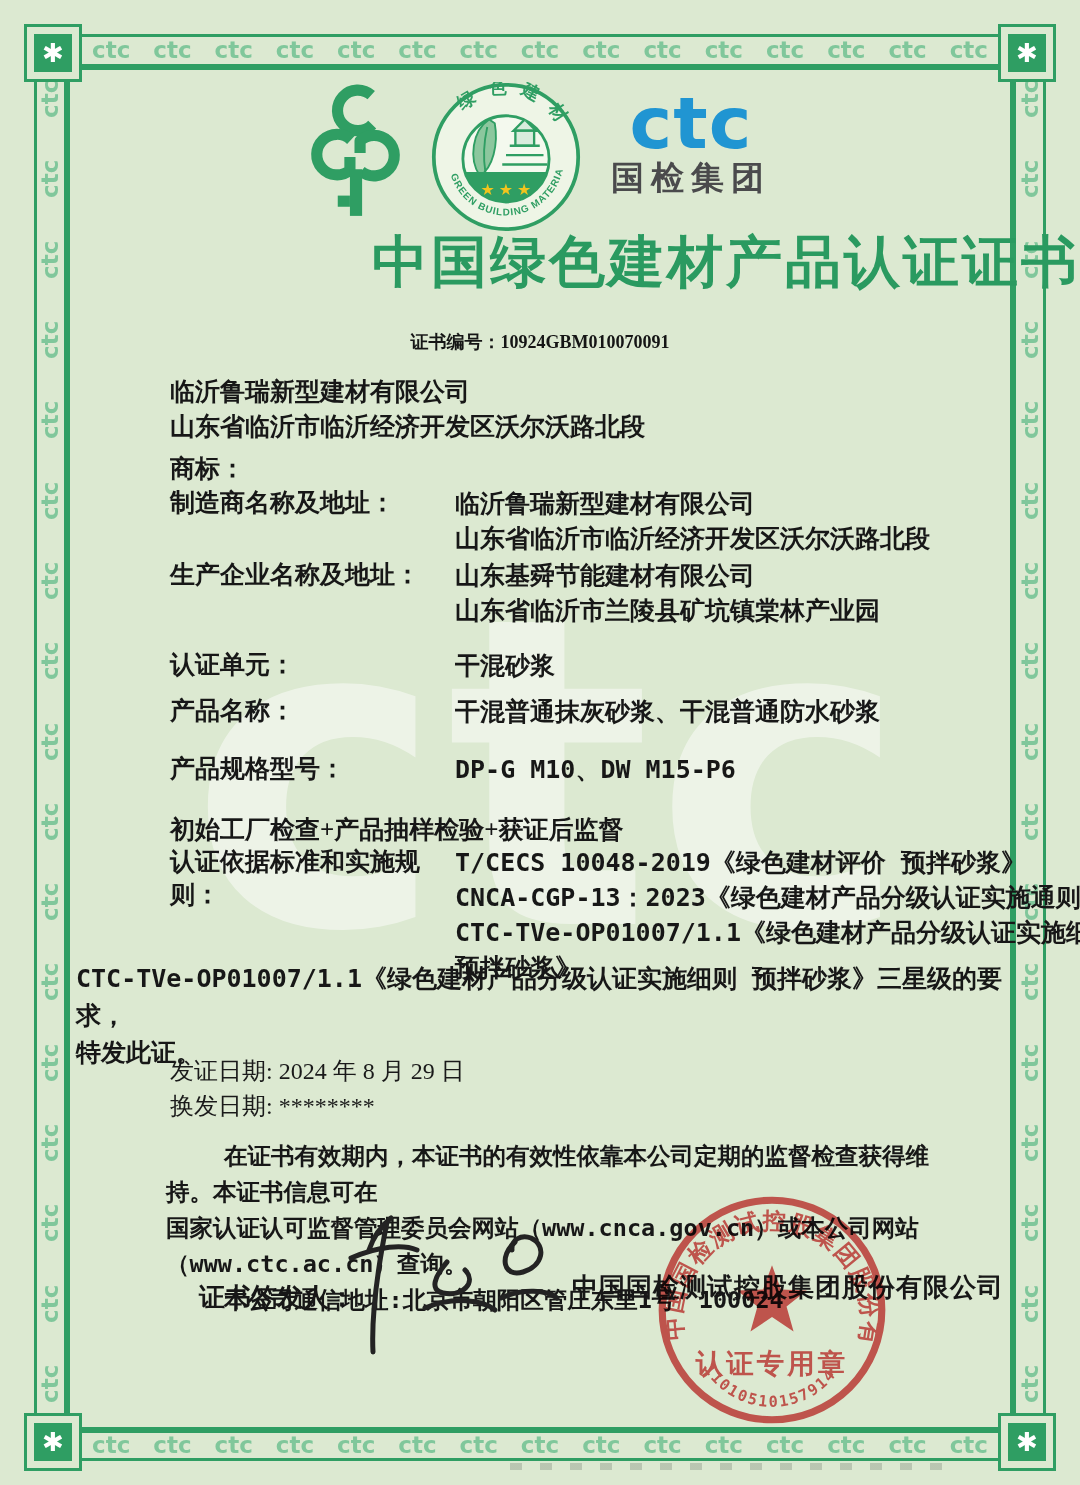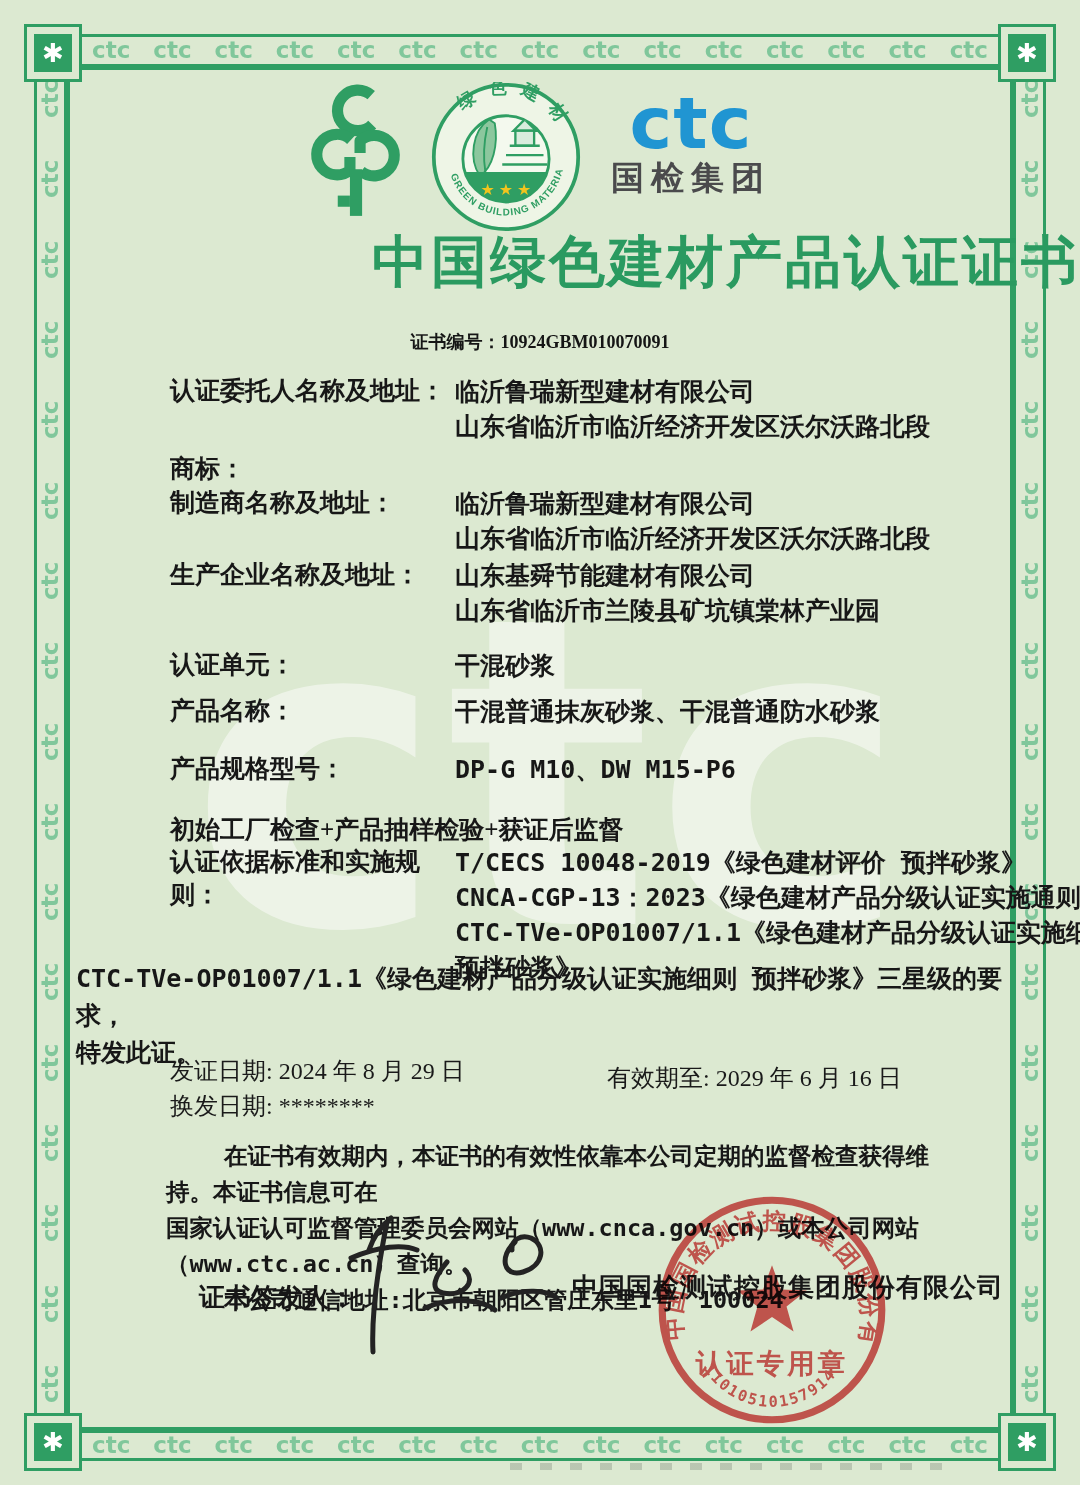--- a/index.html
+++ b/index.html
@@ -210,21 +210,20 @@
       <div class="ctc-name">国检集团</div>
     </div>
   </div>
 
   <div class="title">中国绿色建材产品认证证书</div>
   <div class="certno">
     <span>证书编号：</span><span class="latin-mono" style="font-family:'Liberation Serif',serif;">10924GBM010070091</span>
   </div>
 
   <div class="frow" style="top:374px">
-    <div class="flabel">认证委托人名称及地址：</div>
     <div class="fvals">
         <div class="v">临沂鲁瑞新型建材有限公司</div>
       <div class="v">山东省临沂市临沂经济开发区沃尔沃路北段</div>
       </div>
   </div>
   <div class="frow" style="top:452px">
     <div class="flabel">商标：</div>
     <div class="fvals"></div>
   </div>
   <div class="frow" style="top:486px">
@@ -279,24 +278,20 @@
     <div>特发此证。</div>
   </div>
 
   <div class="dates d-issue">
     <span>发证日期:</span>
     <span>2024 年 8 月 29 日</span>
   </div>
   <div class="dates d-renew">
     <span>换发日期:</span>
     <span>********</span>
-  </div>
-  <div class="dates d-valid">
-    <span>有效期至:</span>
-    <span>2029 年 6 月 16 日</span>
   </div>
 
   <div class="notice latin-mono">
     <div class="line1">在证书有效期内，本证书的有效性依靠本公司定期的监督检查获得维持。本证书信息可在</div>
     <div>国家认证认可监督管理委员会网站（www.cnca.gov.cn）或本公司网站（www.ctc.ac.cn）查询。</div>
     <div class="line3">本公司通信地址:北京市朝阳区管庄东里1号　100024</div>
   </div>
 
   <div class="sig-label">证书签发人：</div>
   <svg class="sig-svg" width="270" height="170" viewBox="0 0 270 170">

